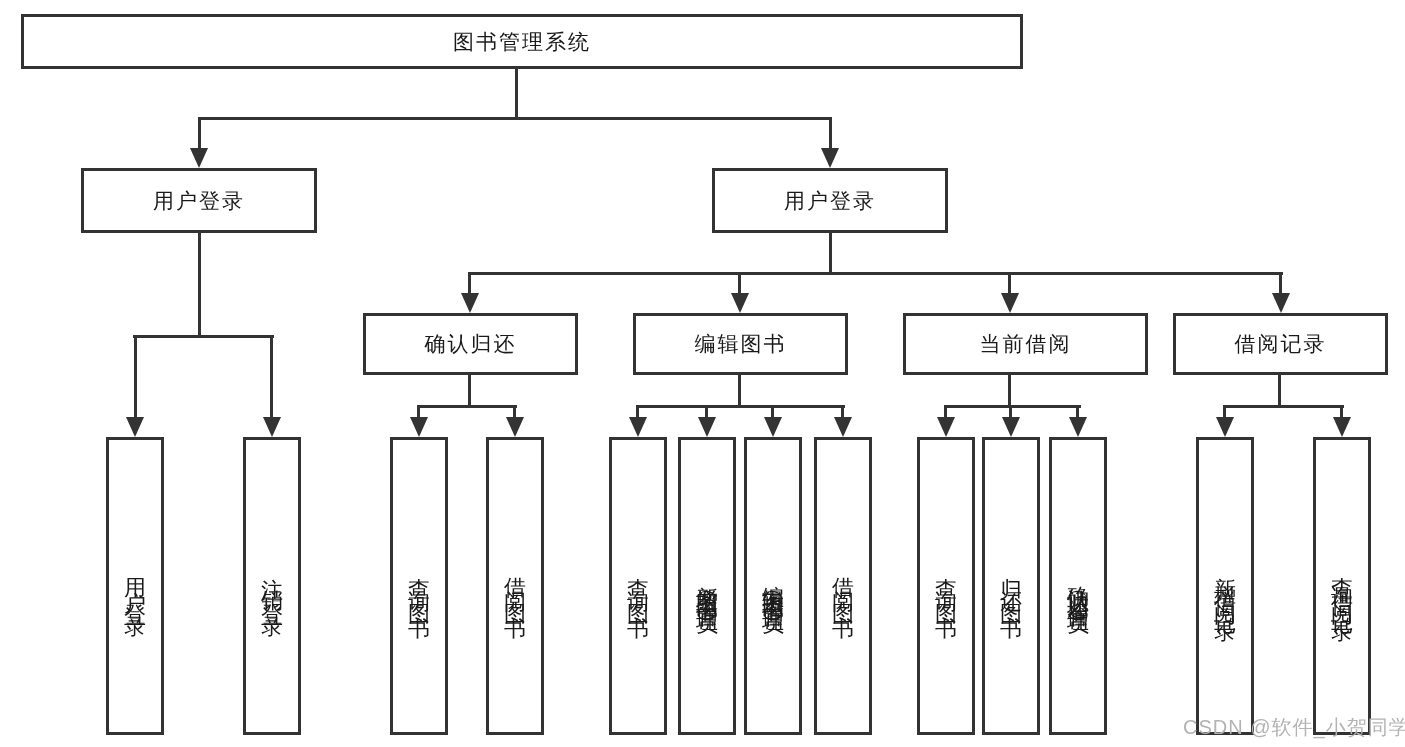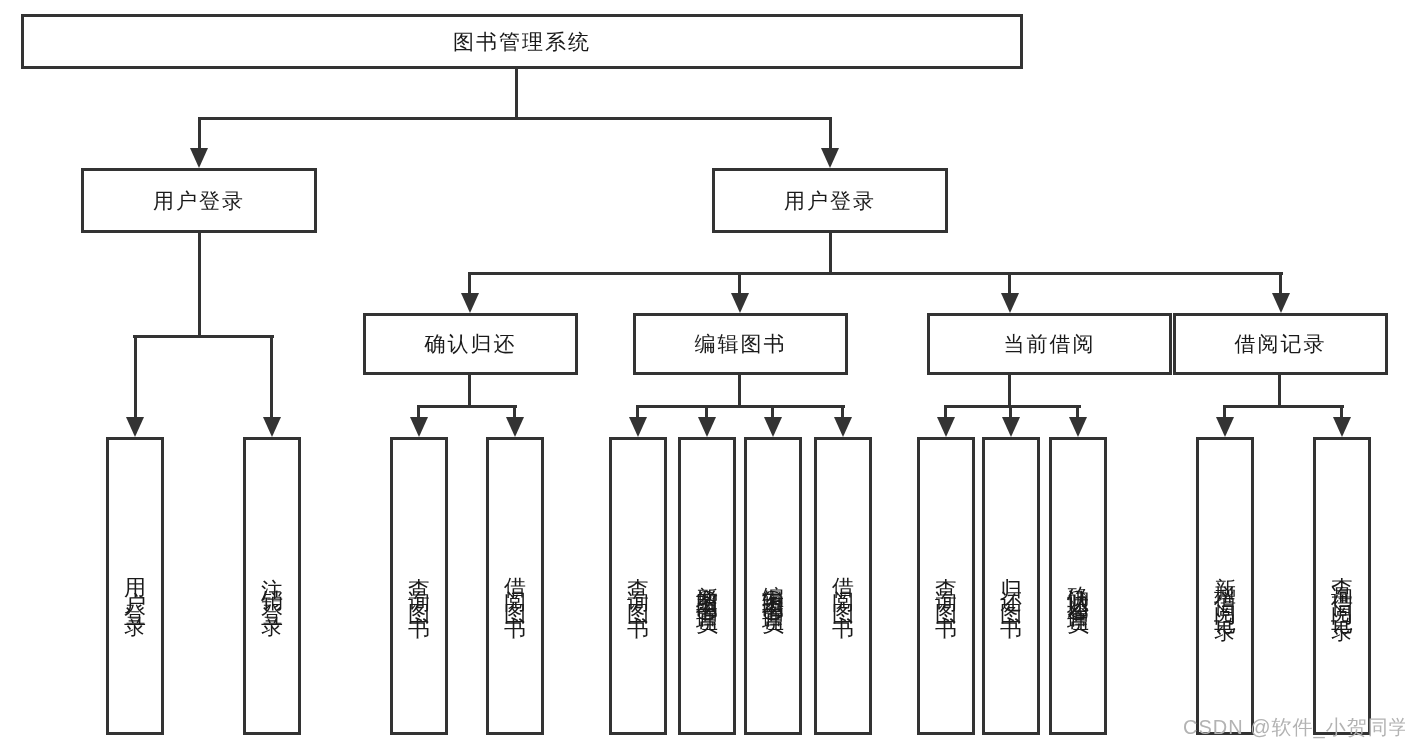--- a/index.html
+++ b/index.html
@@ -78,21 +78,21 @@
   <div class="arrow" style="left:461px; top:293px;"></div>
   <div class="vline" style="left:738px; top:272px; height:25px;"></div>
   <div class="arrow" style="left:731px; top:293px;"></div>
   <div class="vline" style="left:1008px; top:272px; height:25px;"></div>
   <div class="arrow" style="left:1001px; top:293px;"></div>
   <div class="vline" style="left:1279px; top:272px; height:25px;"></div>
   <div class="arrow" style="left:1272px; top:293px;"></div>
 
   <div class="box hbox" style="left:363px; top:313px; width:215px; height:62px;">确认归还</div>
   <div class="box hbox" style="left:633px; top:313px; width:215px; height:62px;">编辑图书</div>
-  <div class="box hbox" style="left:903px; top:313px; width:245px; height:62px;margin-left:24px;">当前借阅</div>
+  <div class="box hbox" style="left:903px; top:313px; width:245px; height:62px;">当前借阅</div>
   <div class="box hbox" style="left:1173px; top:313px; width:215px; height:62px;">借阅记录</div>
 
   <div class="vline" style="left:468px; top:375px; height:33px;"></div>
   <div class="hline" style="left:417px; top:405px; width:100px;"></div>
   <div class="vline" style="left:417px; top:405px; height:16px;"></div>
   <div class="arrow" style="left:410px; top:417px;"></div>
   <div class="vline" style="left:513px; top:405px; height:16px;"></div>
   <div class="arrow" style="left:506px; top:417px;"></div>
 
   <div class="vline" style="left:738px; top:375px; height:33px;"></div>

